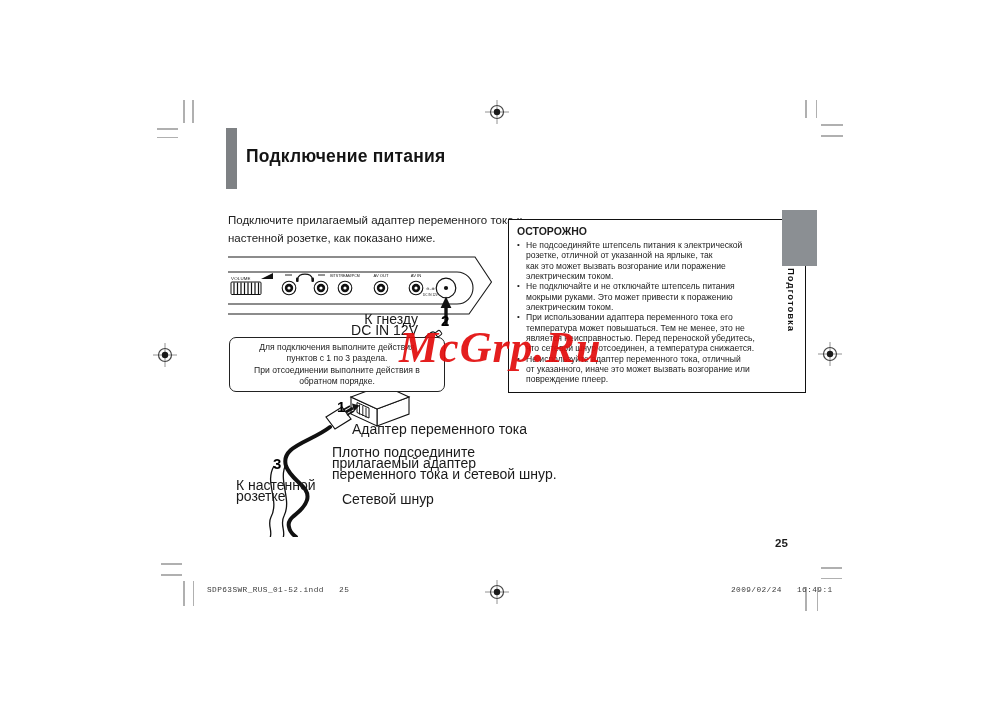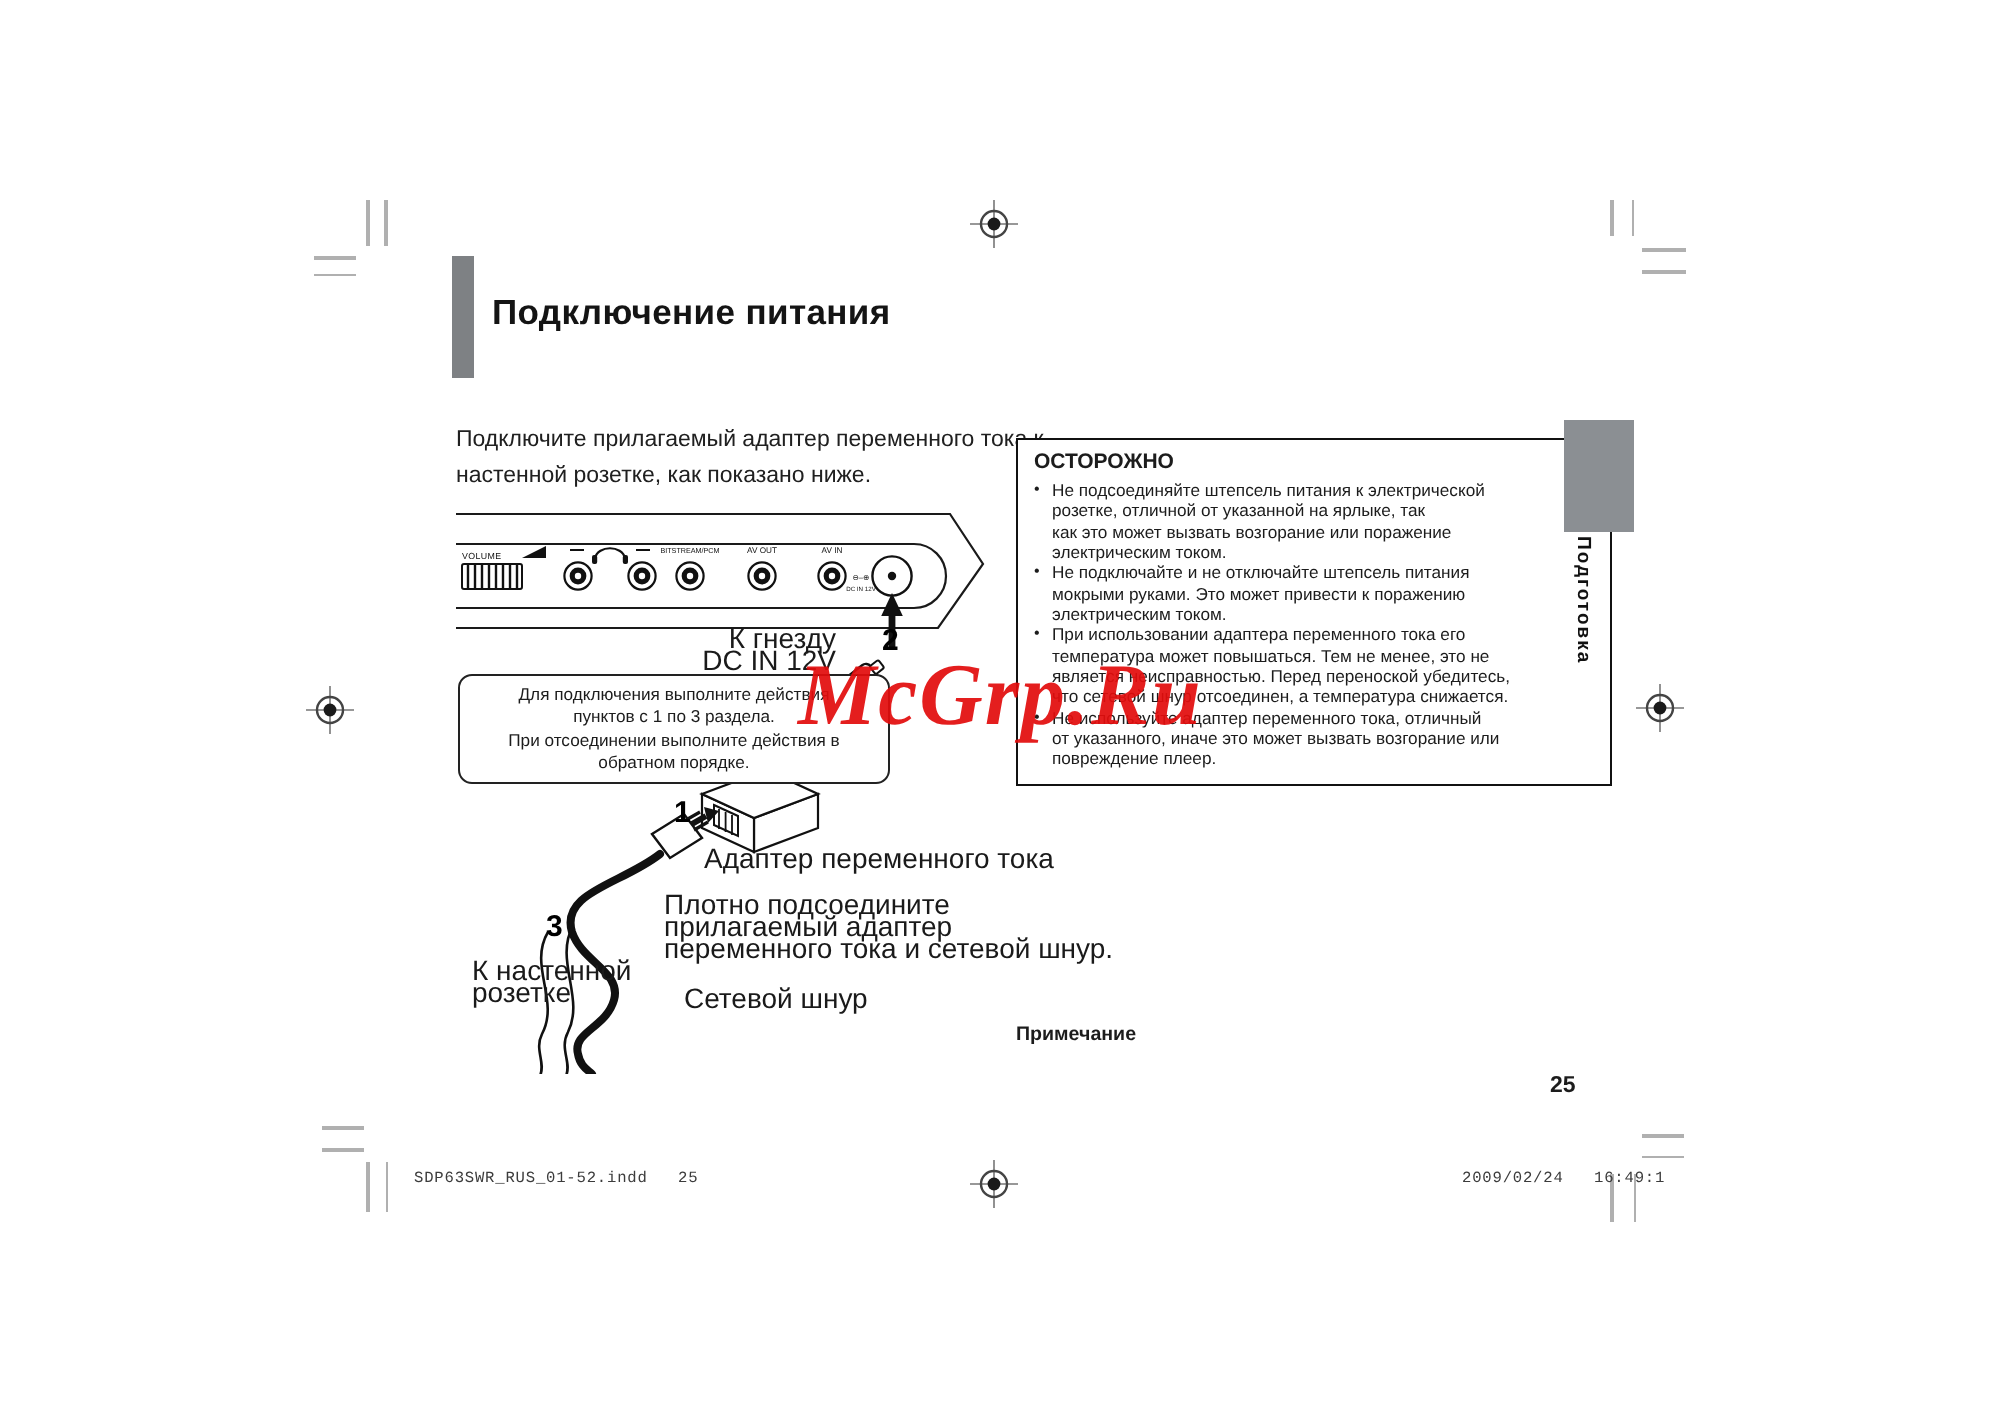--- a/index.html
+++ b/index.html
@@ -223,21 +223,20 @@
 от указанного, иначе это может вызвать возгорание или
 повреждение плеер.</span>
         </div>
     </div>
   </div>
 
   <div class="abs side-tab"></div>
   <div class="abs side-tab-text">Подготовка</div>
 
   <div class="abs note">
-    <div class="note-title">Примечание</div>
   </div>
 
   <div class="abs page-num">25</div>
 
   <div class="abs footer prex" style="left:207px;top:586px">SDP63SWR_RUS_01-52.indd   25</div>
   <div class="abs footer prex" style="left:731px;top:586px">2009/02/24   16:49:1</div>
 
   <div class="abs watermark">McGrp.Ru</div>
 
 </div>

